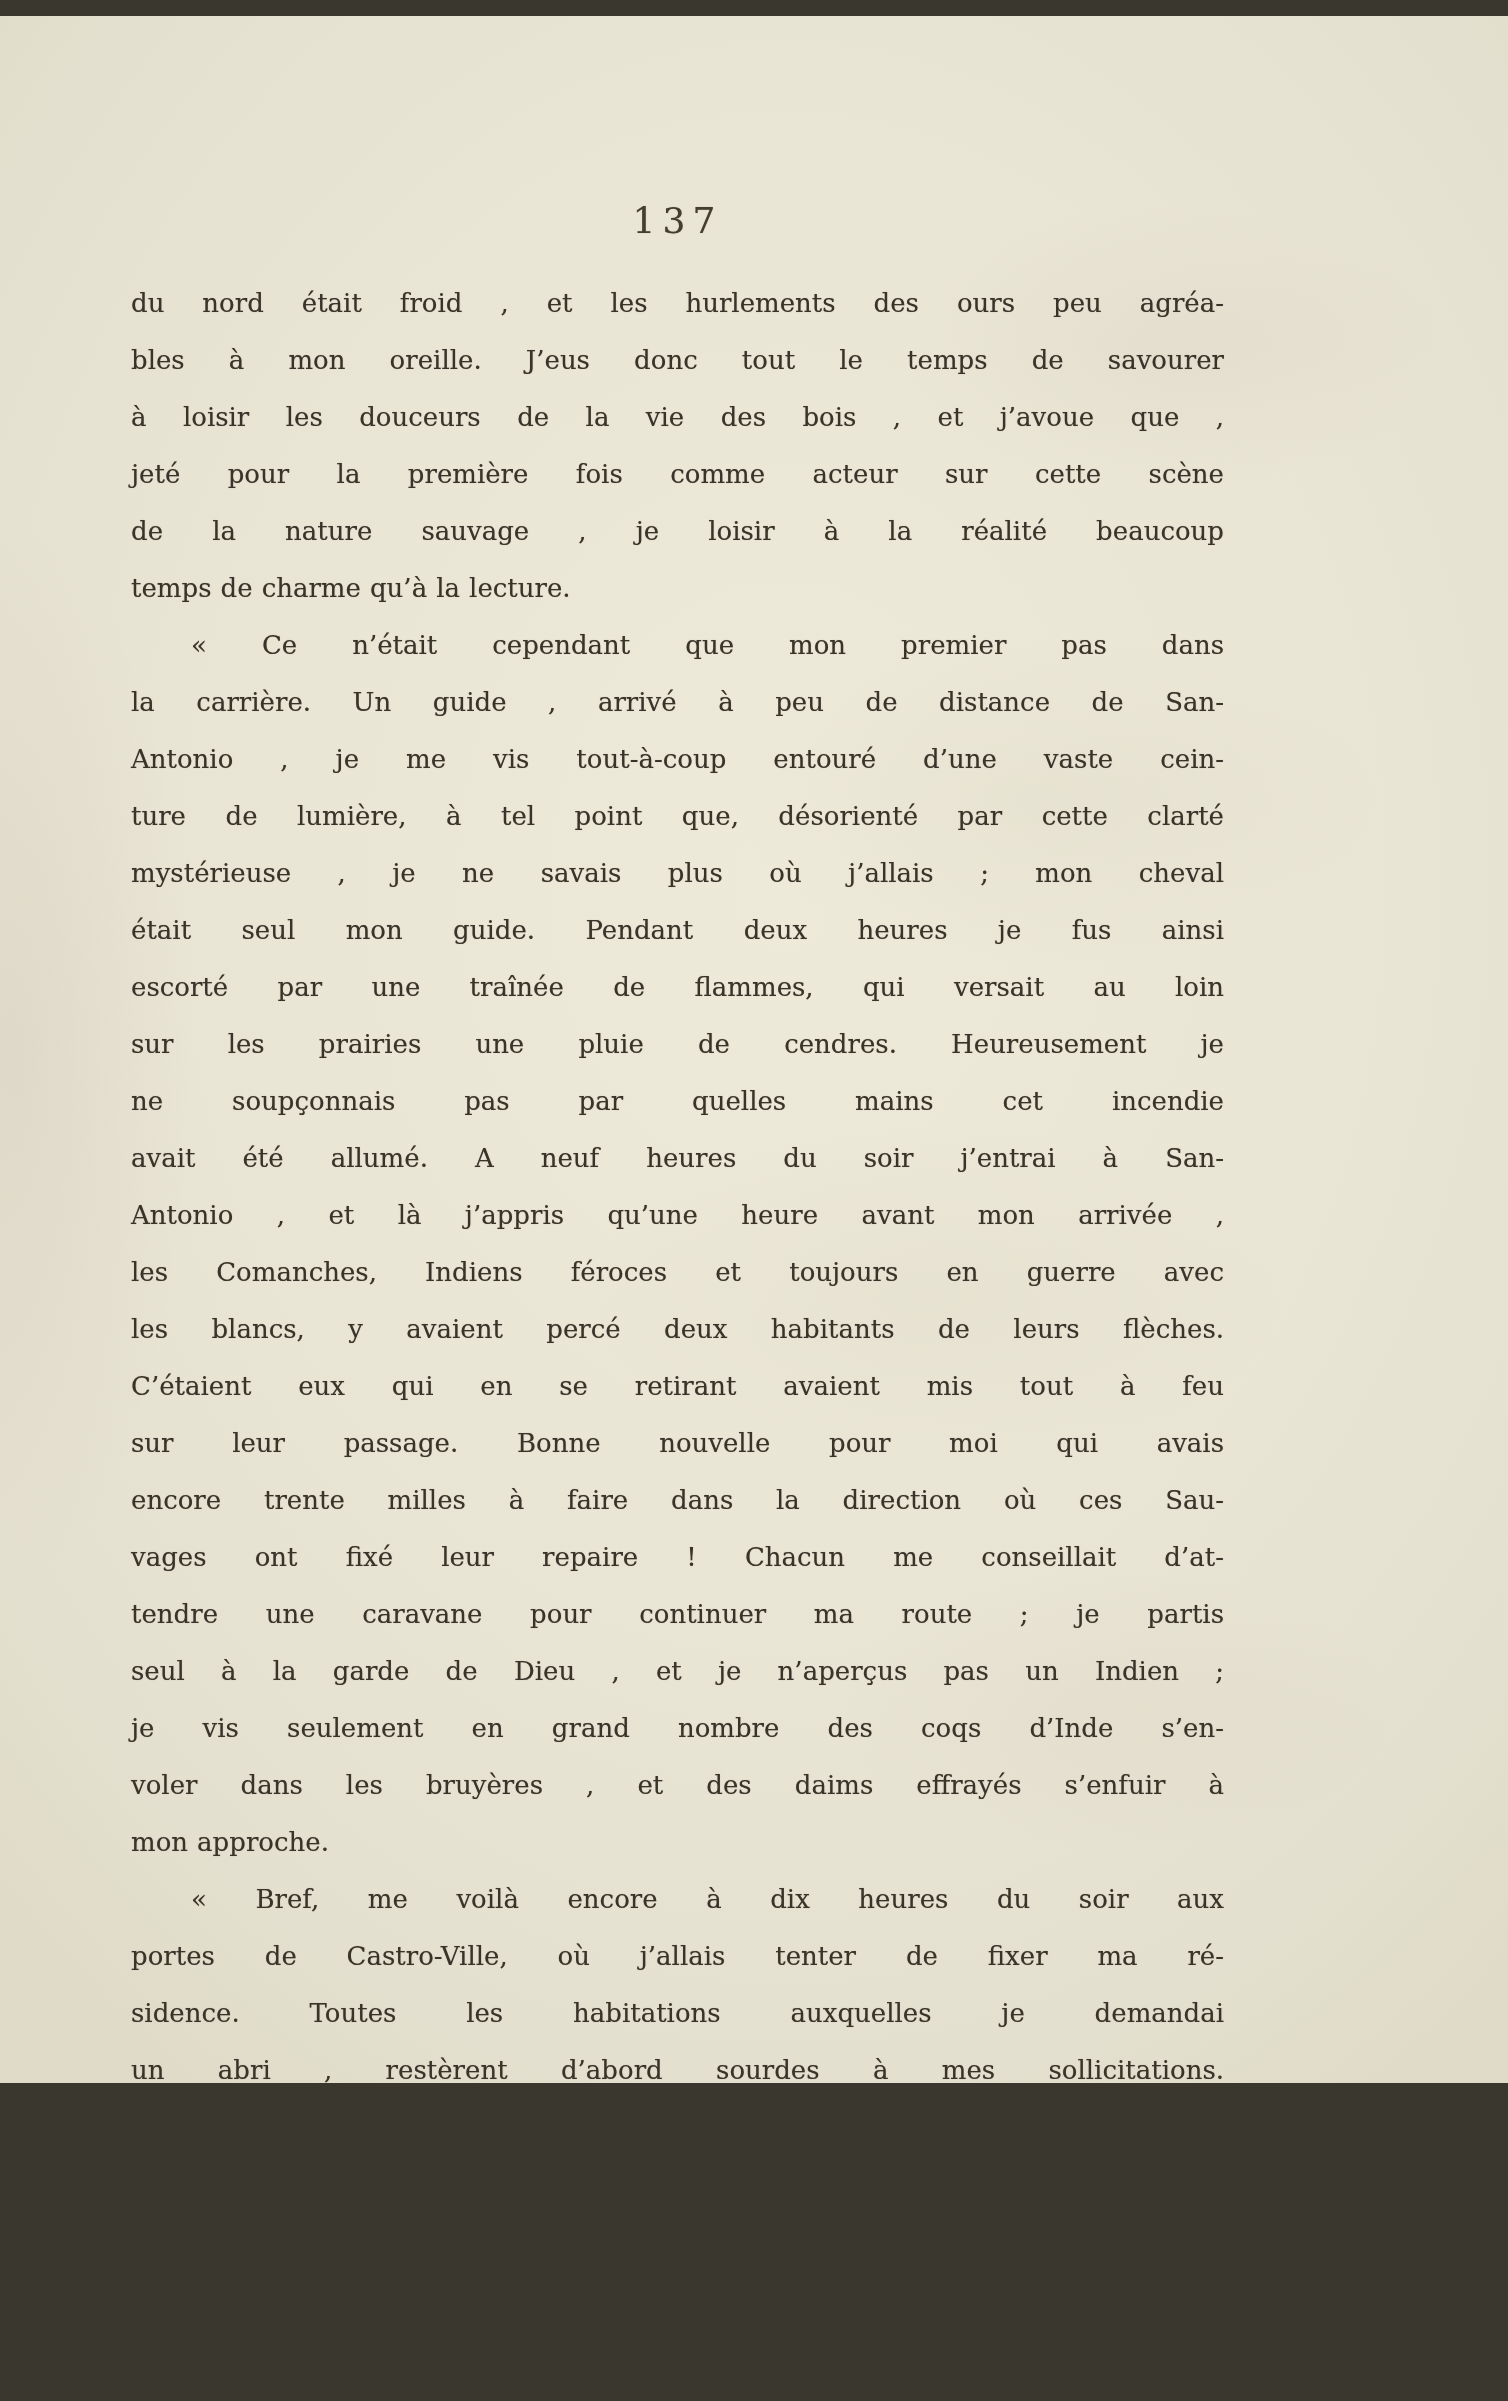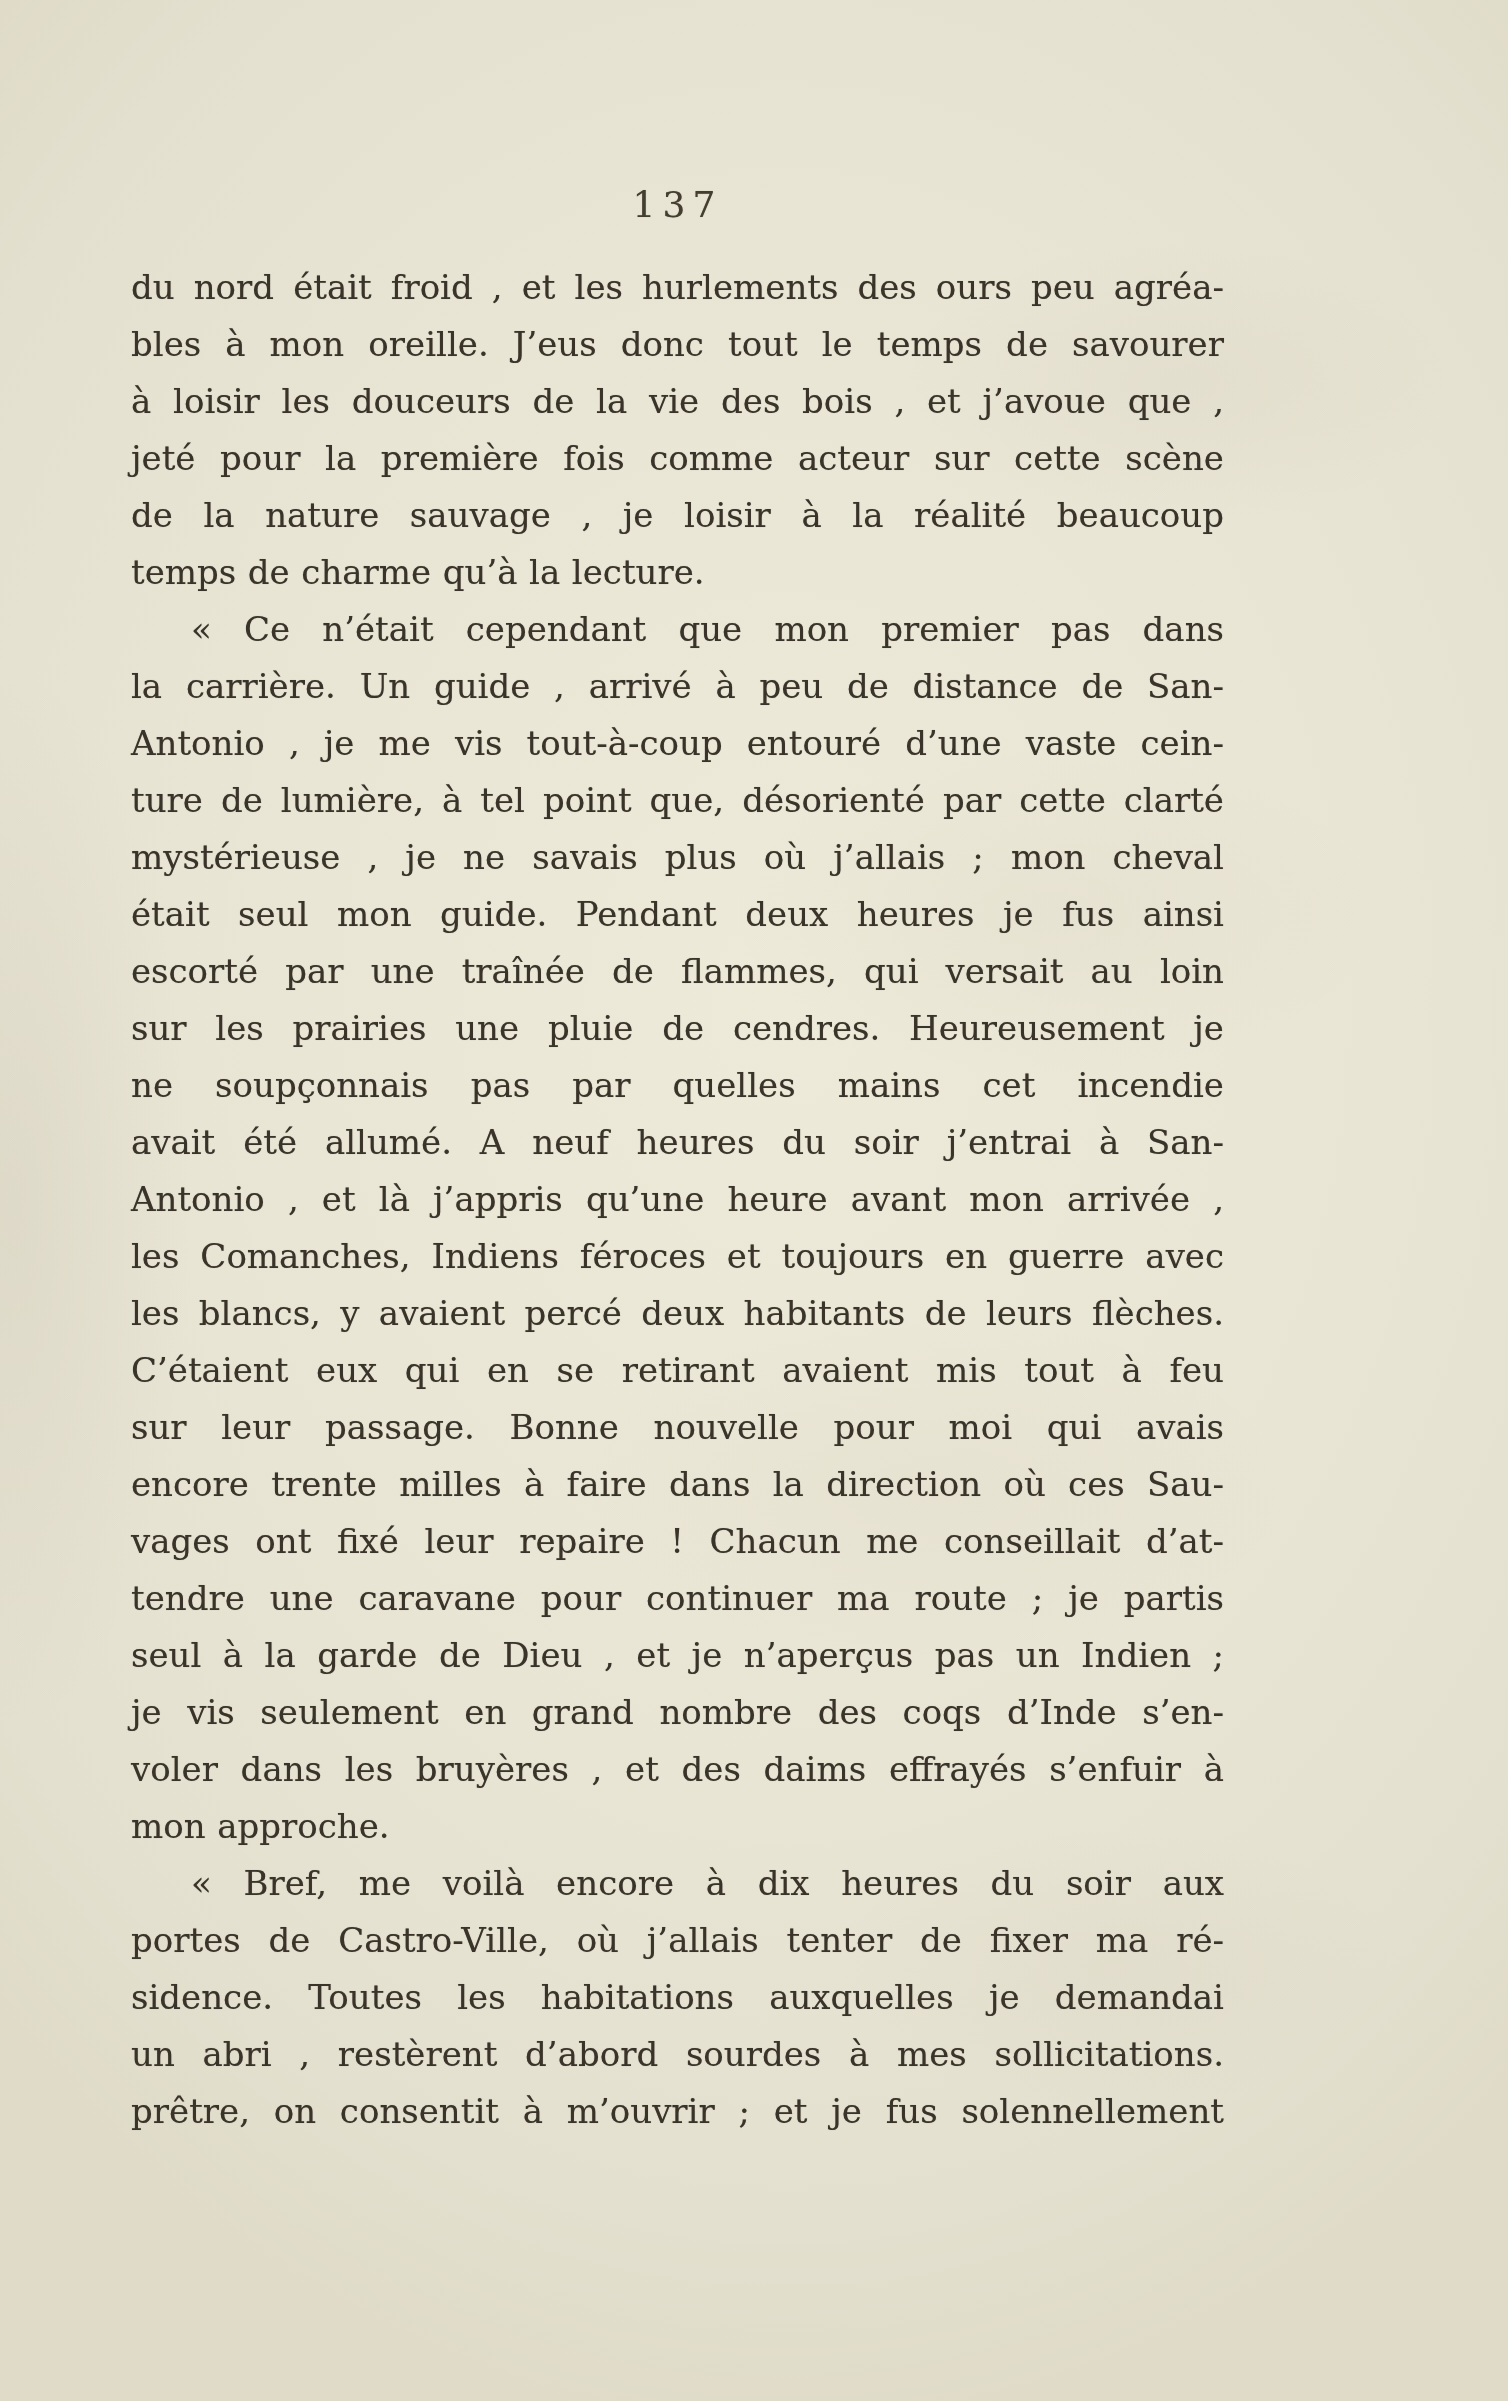--- a/index.html
+++ b/index.html
@@ -1,22 +1,22 @@
 <!DOCTYPE html>
 <html style="font-size:12.7px"><head>
 <meta charset="utf-8">
 <style>
   html,body{margin:0;padding:0;}
   body{background:#3a372f;}
 
   .scan{
     position:relative;
     width:1508px;
-    height:2401px;
-    margin:0 auto;
+    height:2067px;
+    margin:16px auto;
     overflow:hidden;
     background:
       radial-gradient(ellipse 1109px 1426px at 52% 42%, #edead9 0%, #e9e5d5 55%, #e4e0cf 85%, #dfdbc8 100%);
     font-family:"DejaVu Serif","Liberation Serif",serif;
   }
 
   
   .scan::before{
     content:"";
     position:absolute; inset:0;
@@ -44,21 +44,21 @@
   .text-block{
     position:absolute;
     left:131px;
     top:259px;
     width:1093px;
   }
 
   .line{
     height:57px;
     line-height:57px;
-    font-size:34px;
+    font-size:26px;
     color:#393329;
     text-align:justify;
     text-align-last:justify;
     word-spacing:0.8px;
     text-shadow:0 0 0.8px rgba(57,51,41,0.42);
     white-space:nowrap;
   }
   .line.end{
     text-align-last:left;
   }

